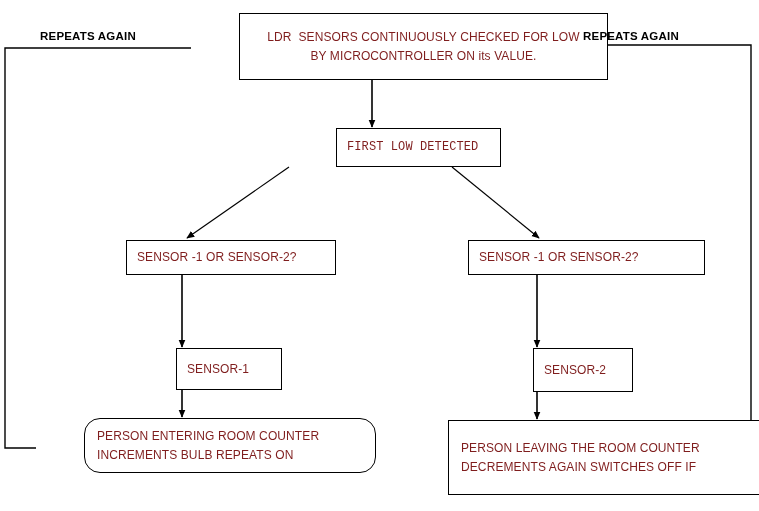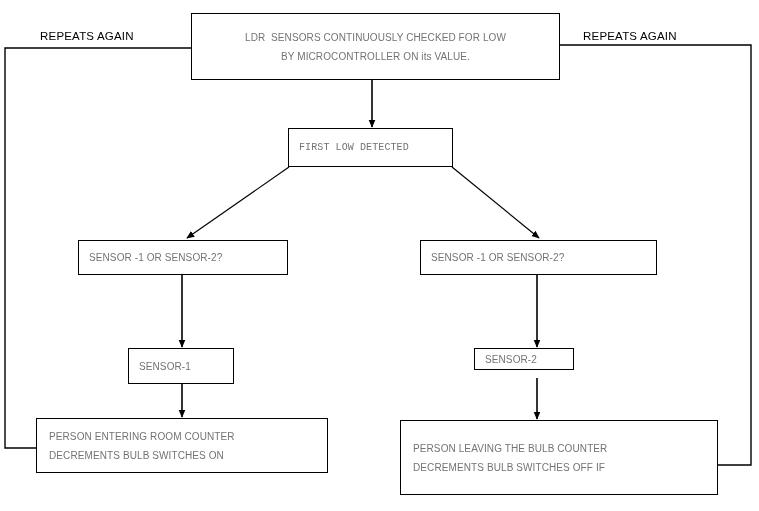--- a/index.html
+++ b/index.html
@@ -27,58 +27,59 @@
     pointer-events: none;
   }
   .node {
     position: absolute;
     box-sizing: border-box;
     border: 1px solid #000000;
     background: #ffffff;
     display: flex;
     flex-direction: column;
     justify-content: center;
-    color: #737373;
-    font-size: 10px;
+    color: #7f1d1d;
+    font-size: 12px;
     line-height: 19px;
     letter-spacing: 0.1px;
+    margin-left: 48px;
   }
   .node .line {
     white-space: pre;
     display: block;
   }
   .node.center {
     align-items: center;
     text-align: center;
   }
   .node.center .line { padding: 0 6px; }
   .node.leftal {
     align-items: flex-start;
     text-align: left;
   }
   .node.leftal .line { padding-left: 12px; }
   .node.pad-s.leftal .line { padding-left: 10px; }
 
   .loop-label {
     position: absolute;
     font-size: 11.5px;
-    font-weight: normal;
+    font-weight: bold;
     color: #000000;
     white-space: pre;
     letter-spacing: 0.2px;
   }
 
   
   #node-ldr-check      { left:191px; top:13px;  width:369px; height:67px; }
   #node-first-low      { left:288px; top:128px; width:165px; height:39px;font-family:Liberation Mono, monospace; }
   #node-sensor-query-l { left:78px;  top:240px; width:210px; height:35px; }
   #node-sensor-query-r { left:420px; top:240px; width:237px; height:35px; }
-  #node-sensor-1       { left:128px; top:348px; width:106px; height:36px; }
-  #node-sensor-2       { left:474px; top:348px; width:100px; height:22px; }
-  #node-person-enter   { left:36px;  top:418px; width:292px; height:55px; }
+  #node-sensor-1       { left:128px; top:348px; width:106px; height:42px; }
+  #node-sensor-2       { left:485px; top:348px; width:100px; height:44px; }
+  #node-person-enter   { left:36px;  top:418px; width:292px; height:55px;border-radius:16px; }
   #node-person-leave   { left:400px; top:420px; width:318px; height:75px; }
 
   #label-repeats-left  { left:40px;  top:30px; }
   #label-repeats-right { left:583px; top:30px; }
 </style>
 </head>
 <body>
 
 <div id="stage">
 
@@ -128,25 +129,25 @@
   <div class="node leftal pad-s" id="node-sensor-1">
     <span class="line">SENSOR-1</span>
   </div>
 
   <div class="node leftal pad-s" id="node-sensor-2">
     <span class="line">SENSOR-2</span>
   </div>
 
   <div class="node leftal" id="node-person-enter">
     <span class="line">PERSON ENTERING ROOM COUNTER</span>
-    <span class="line">DECREMENTS BULB SWITCHES ON</span>
+    <span class="line">INCREMENTS BULB REPEATS ON</span>
   </div>
 
   <div class="node leftal" id="node-person-leave">
-    <span class="line">PERSON LEAVING THE BULB COUNTER</span>
-    <span class="line">DECREMENTS BULB SWITCHES OFF IF</span>
+    <span class="line">PERSON LEAVING THE ROOM COUNTER</span>
+    <span class="line">DECREMENTS AGAIN SWITCHES OFF IF</span>
   </div>
 
   <div class="loop-label" id="label-repeats-left">REPEATS AGAIN</div>
 
   <div class="loop-label" id="label-repeats-right">REPEATS AGAIN</div>
 
 </div>
 
 </body></html>

